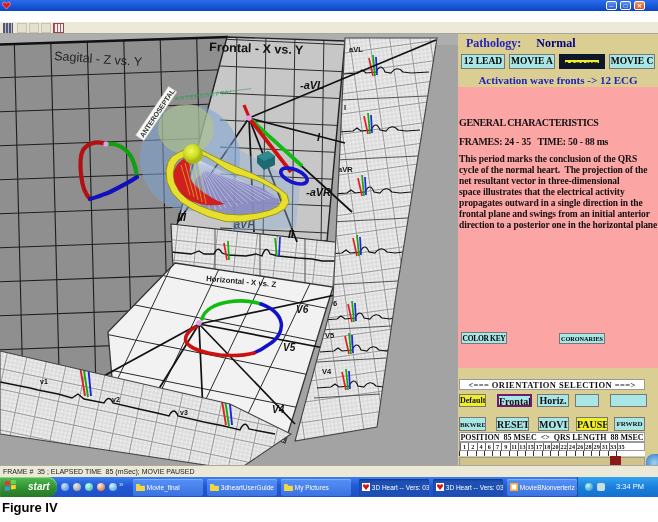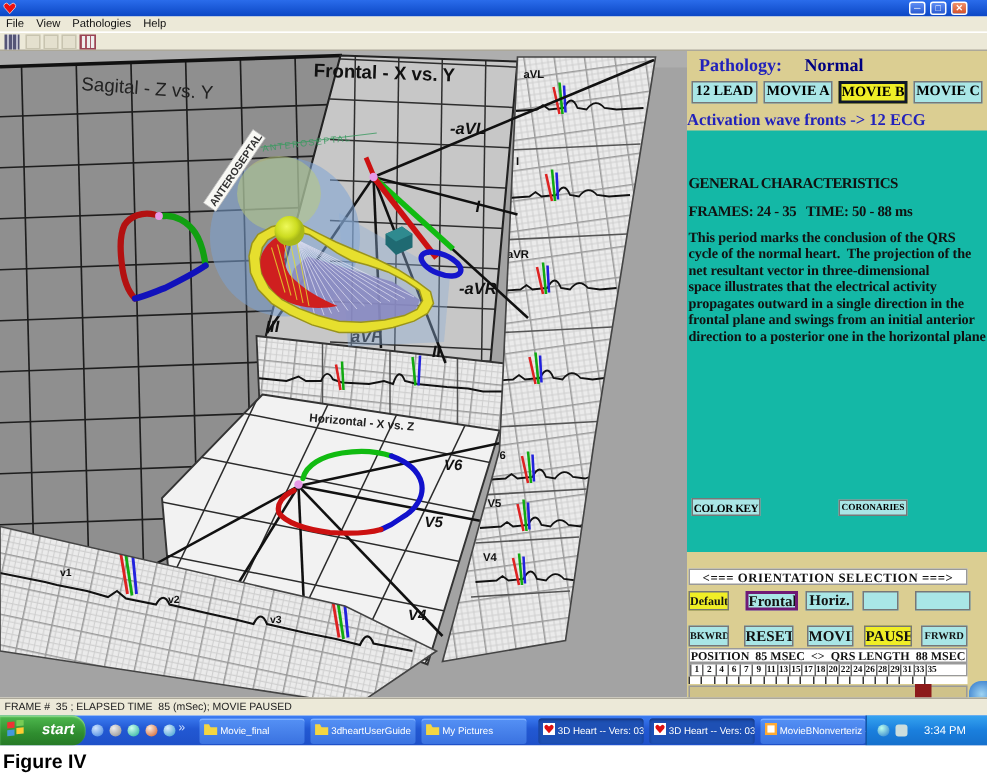--- a/index.html
+++ b/index.html
@@ -7,21 +7,20 @@
 </style></head><body>
 <div id="app">
 <div style="position:absolute;left:0;top:0;width:658px;height:11px;background:linear-gradient(#2a6ceb,#0b46c4);color:#fff;font-size:7.5px;font-weight:bold;line-height:11px">
 <svg width="9" height="9" style="position:absolute;left:2px;top:1px" viewBox="0 0 10 10">
         <path d="M5,9 L1,4.5 Q0,3 1.2,1.8 Q2.5,0.6 3.8,1.8 L5,3 L6.2,1.8 Q7.5,0.6 8.8,1.8 Q10,3 9,4.5 Z" fill="#e11" stroke="#fff" stroke-width="0.5"></path>
       </svg>
 <div style="position:absolute;top:1px;width:11px;height:9px;border-radius:2px;border:1px solid #fff;font-size:6px;color:#fff;text-align:center;line-height:8px;left:606px;background:linear-gradient(#5f8ef5,#2a5ad0)">─</div>
 <div style="position:absolute;top:1px;width:11px;height:9px;border-radius:2px;border:1px solid #fff;font-size:6px;color:#fff;text-align:center;line-height:8px;left:620px;background:linear-gradient(#5f8ef5,#2a5ad0)">□</div>
 <div style="position:absolute;top:1px;width:11px;height:9px;border-radius:2px;border:1px solid #fff;font-size:6px;color:#fff;text-align:center;line-height:8px;left:634px;background:linear-gradient(#f0926a,#d4502a)">✕</div>
 </div>
-<div style="position:absolute;left:0;top:11px;width:658px;height:10px;background:#ece9d8;font-size:7.5px;color:#111;line-height:10px"><span style="margin-left:4px">File</span><span style="margin-left:8px">View</span><span style="margin-left:8px">Pathologies</span><span style="margin-left:8px">Help</span></div>
 <div style="position:absolute;left:0;top:21px;width:658px;height:13px;background:#ece9d8;border-top:1px solid #fff;border-bottom:1px solid #aca899">
 <div style="position:absolute;left:3px;top:1px;width:10px;height:10px;background:repeating-linear-gradient(90deg,#557 0,#557 2px,#bbc 2px,#bbc 3px)"></div>
 <div style="position:absolute;left:17px;top:1px;width:10px;height:10px;border:1px solid #c8c4b0;background:#e4e0ce"></div>
 <div style="position:absolute;left:29px;top:1px;width:10px;height:10px;border:1px solid #c8c4b0;background:#e4e0ce"></div>
 <div style="position:absolute;left:41px;top:1px;width:10px;height:10px;border:1px solid #c8c4b0;background:#e4e0ce"></div>
 <div style="position:absolute;left:53px;top:1px;width:11px;height:10px;border:1px solid #945;background:repeating-linear-gradient(90deg,#a56 0,#a56 1px,#eee 1px,#eee 3px)"></div>
 </div>
 <svg width="458" height="431" viewBox="0 34 458 431" style="position:absolute;left:0;top:34px">
 <defs>
 <pattern id="fgR" width="20" height="20" patternUnits="userSpaceOnUse" patternTransform="rotate(-8)">
@@ -275,28 +274,28 @@
 <g transform="rotate(-7 175 100)">
         <text x="175" y="101" font-size="6" letter-spacing="1" fill="#3a9a60" opacity="0.9">ANTEROSEPTAL</text>
         <line x1="174" y1="98" x2="252" y2="98" stroke="#3a9a60" stroke-width="0.7" opacity="0.8"></line>
       </g>
 <line x1="244" y1="105" x2="249" y2="117" stroke="#cc1111" stroke-width="3.2"></line>
 <line x1="249" y1="118" x2="302" y2="166" stroke="#11bb11" stroke-width="3.8"></line>
 <line x1="249" y1="118" x2="291" y2="172" stroke="#cc1111" stroke-width="3.8"></line>
 <ellipse cx="294" cy="176" rx="14" ry="6.5" fill="none" stroke="#1515cc" stroke-width="3.6" transform="rotate(22 294 176)"></ellipse>
 <circle cx="249" cy="118" r="2.8" fill="#e79ae7"></circle>
 </svg>
-<div style="position:absolute;left:458px;top:34px;width:200px;height:431px;background:#14b8a6;font-family:'Liberation Serif',serif">
+<div style="position:absolute;left:458px;top:34px;width:200px;height:431px;background:#fca5a5;font-family:'Liberation Serif',serif">
 <div style="position:absolute;left:0;top:0;width:200px;height:53px;background:#dbce92">
 <div style="position:absolute;left:8px;top:2px;font-size:12px;font-weight:bold;color:#2222bb;white-space:nowrap">Pathology: &nbsp;&nbsp;&nbsp; <span style="color:#000080">Normal</span></div>
 <div style="position:absolute;top:20px;height:15px;background:#a9e6e6;border:1px solid #777;font-size:9.5px;font-weight:bold;text-align:center;line-height:13px;white-space:nowrap;overflow:hidden;left:3px;width:44px">12 LEAD</div>
 <div style="position:absolute;top:20px;height:15px;background:#a9e6e6;border:1px solid #777;font-size:9.5px;font-weight:bold;text-align:center;line-height:13px;white-space:nowrap;overflow:hidden;left:51px;width:46px">MOVIE A</div>
-<div style="position:absolute;top:20px;height:15px;background:#a9e6e6;border:2px solid #0f172a;font-size:9.5px;font-weight:bold;line-height:13px;white-space:nowrap;overflow:hidden;left:101px;width:46px;background:#f0ee26">MOVIE B</div>
+<div style="position:absolute;top:20px;height:15px;background:#a9e6e6;border:6px solid #0f172a;font-size:9.5px;font-weight:bold;line-height:13px;white-space:nowrap;overflow:hidden;left:101px;width:46px;background:#f0ee26">MOVIE B</div>
 <div style="position:absolute;top:20px;height:15px;background:#a9e6e6;border:1px solid #777;font-size:9.5px;font-weight:bold;text-align:center;line-height:13px;white-space:nowrap;overflow:hidden;left:151px;width:46px">MOVIE C</div>
-<div style="position:absolute;left:0;top:40px;width:200px;text-align:left;font-size:11px;font-weight:bold;color:#2222bb;white-space:nowrap">Activation wave fronts -&gt; 12 ECG</div>
+<div style="position:absolute;left:0;top:40px;width:200px;text-align:center;font-size:11px;font-weight:bold;color:#2222bb;white-space:nowrap">Activation wave fronts -&gt; 12 ECG</div>
 </div>
 <div style="position:absolute;left:1px;top:83px;width:199px;color:#111;font-weight:bold">
 <div style="font-size:10px;letter-spacing:-0.4px;white-space:nowrap">GENERAL CHARACTERISTICS</div>
 <div style="font-size:9.8px;letter-spacing:-0.2px;margin-top:8px;white-space:nowrap">FRAMES: 24 - 35 &nbsp; TIME: 50 - 88 ms</div>
 <div style="font-size:9.5px;letter-spacing:-0.1px;margin-top:7px;line-height:11px;white-space:nowrap">This period marks the conclusion of the QRS<br>cycle of the normal heart.&nbsp; The projection of the<br>net resultant vector in three-dimensional<br>space illustrates that the electrical activity<br>propagates outward in a single direction in the<br>frontal plane and swings from an initial anterior<br>direction to a posterior one in the horizontal plane</div>
 </div>
 <div style="position:absolute;background:#a9e6e6;border:1px solid #777;font-weight:bold;text-align:center;white-space:nowrap;left:3px;top:298px;width:46px;height:12px;font-size:7.5px;letter-spacing:-0.3px;line-height:11px;overflow:hidden">COLOR KEY</div>
 <div style="position:absolute;background:#a9e6e6;border:1px solid #777;font-weight:bold;text-align:center;white-space:nowrap;left:101px;top:299px;width:46px;height:11px;font-size:6.2px;line-height:10px;overflow:hidden">CORONARIES</div>
 <div style="position:absolute;left:0;top:334px;width:200px;height:97px;background:#dbce92;font-weight:bold;color:#111">
 <div style="position:absolute;background:#fff;border:1px solid #999;text-align:center;white-space:nowrap;left:1px;top:11px;width:186px;height:11px;font-size:8.5px;line-height:10px;letter-spacing:0.4px;overflow:hidden">&lt;=== ORIENTATION SELECTION ===&gt;</div>

